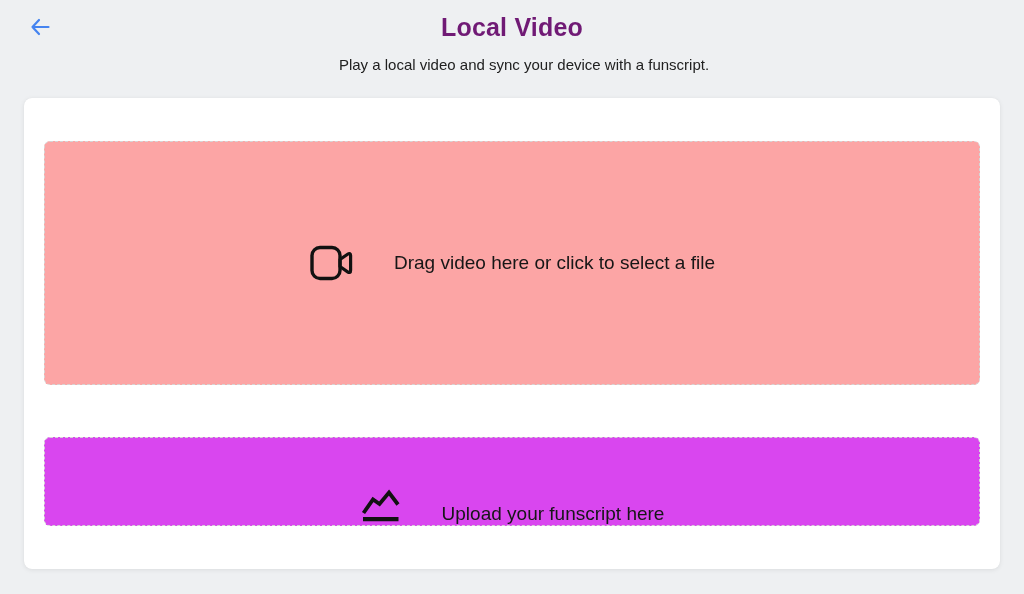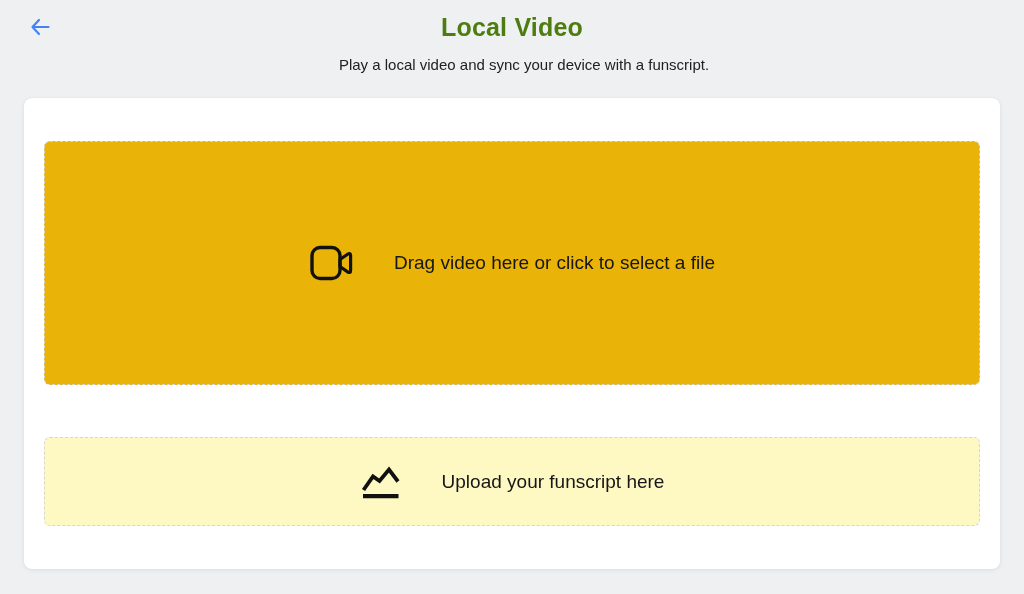--- a/index.html
+++ b/index.html
@@ -21,21 +21,21 @@
     width: 26px; height: 24px;
     background: none; border: none;
     cursor: pointer;
     display: flex; align-items: center; justify-content: center;
     color: #4584f0;
   }
   .page-title {
     text-align: center;
     font-size: 25px;
     font-weight: 700;
-    color: #4d7c0f;
+    color: #701a75;
     letter-spacing: 0.2px;
   }
   .page-subtitle {
     text-align: center;
     font-size: 15px;
     color: #212121;
     margin-top: 14px;
     padding-left: 24px;
   }
   .card {
@@ -49,27 +49,28 @@
   .dropzone {
     border: 1px dashed #d5d5d5;
     border-radius: 6px;
     display: flex;
     align-items: center;
     justify-content: center;
     gap: 40px;
     cursor: pointer;
   }
   .dropzone-video {
-    background: #eab308;
+    background: #fca5a5;
     height: 244px;
     margin-bottom: 52px;
   }
   .dropzone-funscript {
-    background: #fef9c3;
+    background: #d946ef;
     height: 89px;
+    align-items: flex-end;
   }
   .dropzone-label {
     font-size: 19px;
     color: #161616;
   }
   .dz-icon {
     display: flex;
     align-items: center;
     justify-content: center;
   }

